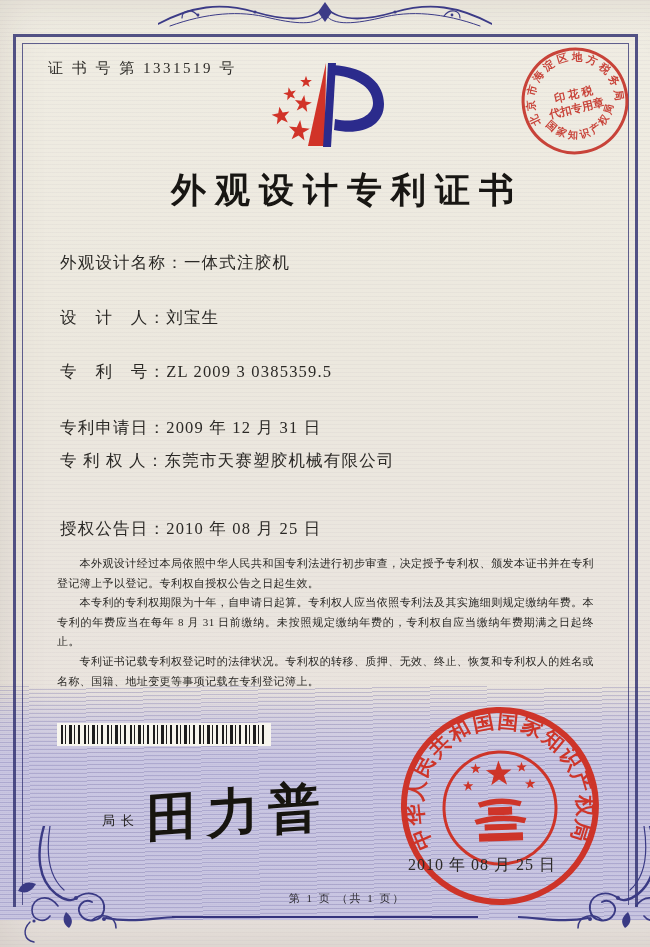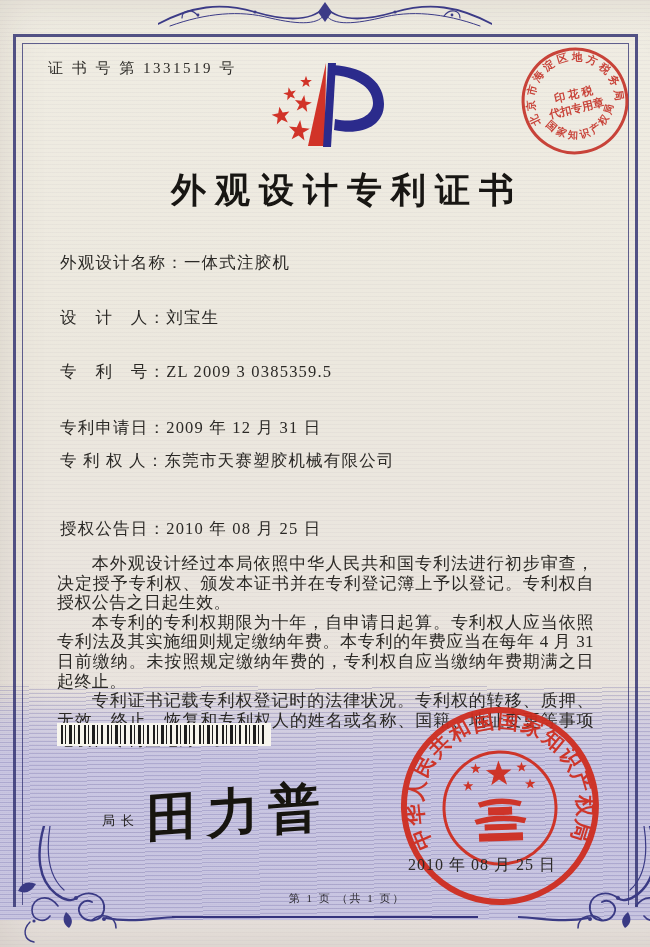--- a/index.html
+++ b/index.html
@@ -38,21 +38,21 @@
   .tax-stamp{position:absolute;left:514px;top:40px;z-index:6;transform:rotate(-13deg);opacity:.92;}
   .title{
     position:absolute;left:0;top:159px;width:100%;z-index:5;text-align:center;
     font-family:"Liberation Sans", sans-serif;font-weight:900;
     font-size:35px;letter-spacing:9px;color:#181613;margin-top:8px;
   }
   .field{position:absolute;left:60px;z-index:5;font-size:16.5px;letter-spacing:1.2px;color:#2b2926;white-space:nowrap;}
   .f0{top:252px}.f1{top:307px}.f2{top:361px}.f3{top:417px}.f4{top:450px}.f5{top:518px}
   .paras{
     position:absolute;left:57px;top:554px;width:537px;z-index:5;
-    font-size:17px;line-height:19.6px;letter-spacing:.4px;
+    font-size:11px;line-height:19.6px;letter-spacing:.4px;
     text-align:justify;color:#2a2825;
   }
   .paras p{margin:0;text-indent:2.05em;}
   .barcode-wrap{
     position:absolute;left:57px;top:723px;z-index:5;background:#f7f5ee;padding:2px 4px;
   }
   .barcode{
     width:206px;height:19px;
     background:repeating-linear-gradient(90deg,
       #1c1c1c 0px,#1c1c1c 2px,#f6f4ec 2px,#f6f4ec 4px,
@@ -148,21 +148,21 @@
 
   <div class="field f1"><span>设　计　人：</span><span>刘宝生</span></div>
   <div class="field f0"><span>外观设计名称：</span><span>一体式注胶机</span></div>
   <div class="field f2"><span>专　利　号：</span><span>ZL 2009 3 0385359.5</span></div>
   <div class="field f3"><span>专利申请日：</span><span>2009 年 12 月 31 日</span></div>
   <div class="field f4"><span>专 利 权 人：</span><span>东莞市天赛塑胶机械有限公司</span></div>
   <div class="field f5"><span>授权公告日：</span><span>2010 年 08 月 25 日</span></div>
 
   <div class="paras">
     <p>本外观设计经过本局依照中华人民共和国专利法进行初步审查，决定授予专利权、颁发本证书并在专利登记簿上予以登记。专利权自授权公告之日起生效。</p>
-    <p>本专利的专利权期限为十年，自申请日起算。专利权人应当依照专利法及其实施细则规定缴纳年费。本专利的年费应当在每年 4 月 31 日前缴纳。未按照规定缴纳年费的，专利权自应当缴纳年费期满之日起终止。</p>
+    <p>本专利的专利权期限为十年，自申请日起算。专利权人应当依照专利法及其实施细则规定缴纳年费。本专利的年费应当在每年 8 月 31 日前缴纳。未按照规定缴纳年费的，专利权自应当缴纳年费期满之日起终止。</p>
     <p>专利证书记载专利权登记时的法律状况。专利权的转移、质押、无效、终止、恢复和专利权人的姓名或名称、国籍、地址变更等事项记载在专利登记簿上。</p>
   </div>
 
   <div class="barcode-wrap">
       <div class="barcode"></div>
     </div>
 
   <div class="signer-title">局长</div>
   <div class="signature">田力普</div>
 

